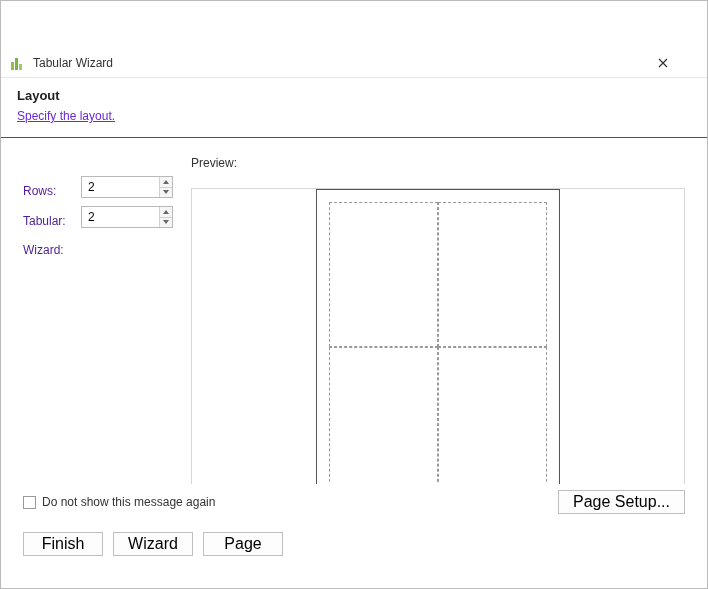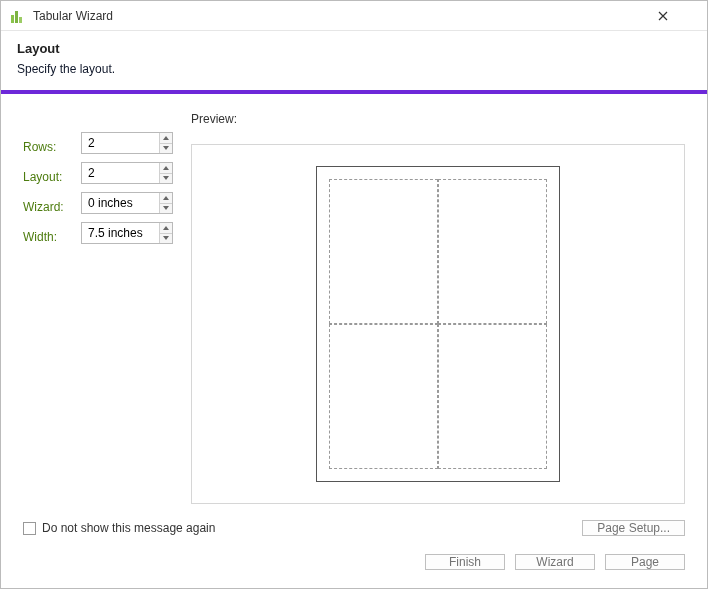--- a/index.html
+++ b/index.html
@@ -17,20 +17,21 @@
     display: flex;
     flex-direction: column;
     background: #fff;
   }
   .titlebar {
     height: 30px;
     display: flex;
     align-items: center;
     padding: 0 24px 0 10px;
     border-bottom: 1px solid #e6e6e6;
+    margin-top: 47px;
   }
   .titlebar .app-icon {
     width: 14px; height: 14px;
     margin-right: 8px;
     display: flex; align-items: flex-end; gap: 1px;
   }
   .titlebar .app-icon span {
     display: inline-block;
     width: 3px;
     background: #6db33f;
@@ -45,31 +46,32 @@
   }
   .titlebar .close {
     width: 40px; height: 28px;
     display: flex; align-items: center; justify-content: center;
     font-size: 14px;
     color: #333;
     cursor: default;
   }
   .header {
     padding: 10px 16px 14px 16px;
-    border-bottom: 4px solid #6d28d9;
+    border-bottom: 1px solid #6d28d9;
   }
   .header .htitle {
     font-size: 13px;
     font-weight: 600;
     color: #222;
     margin-bottom: 6px;
   }
   .header .hdesc {
     font-size: 12px;
-    color: #0f172a;
+    color: #6d28d9;
+    text-decoration: underline;
   }
   .body {
     flex: 1;
     display: flex;
     padding: 18px 22px 10px 22px;
     gap: 18px;
     overflow: hidden;
   }
   .controls {
     width: 150px;
@@ -77,21 +79,21 @@
   }
   .row {
     display: flex;
     align-items: center;
     margin-bottom: 8px;
     gap: 6px;
   }
   .row label {
     width: 52px;
     font-size: 12px;
-    color: #4d7c0f;
+    color: #4c1d95;
     margin-top: 7px;
   }
   .spinner {
     flex: 1;
     display: flex;
     height: 22px;
     border: 1px solid #b9b9b9;
   }
   .spinner input {
     border: none;
@@ -166,32 +168,32 @@
     gap: 6px;
   }
   .checkbox .box {
     width: 13px; height: 13px;
     border: 1px solid #999;
     background: #fff;
   }
   .options-row .spacer { flex: 1; }
   .footer {
     display: flex;
-    justify-content: flex-end;
+    justify-content: flex-start;
     gap: 10px;
-    padding: 14px 22px 18px 22px;
+    padding: 14px 22px 32px 22px;
   }
   .btn {
     min-width: 80px;
-    height: 16px;
+    height: 24px;
     border: 1px solid #bfbfbf;
     background: #fdfdfd;
-    font-size: 12px;
+    font-size: 16px;
     font-family: inherit;
-    color: #737373;
+    color: #000000;
     padding: 0 14px;
     cursor: default;
     display: inline-flex;
     align-items: center;
     justify-content: center;
   }
   .btn.wide { min-width: 100px; }
 </style>
 </head>
 <body>
@@ -234,75 +236,42 @@
             <div class="arrow">
                 <svg viewBox="0 0 6 4">
                   <path d="M0 0 L3 4 L6 0 Z" fill="#666"></path>
                 </svg>
               </div>
           </div>
         </div>
       </div>
 
       <div class="row">
-        <label>Layout:</label>
+        <label>Tabular:</label>
         <div class="spinner">
           <input type="text" value="2" style="">
           <div class="arrows">
             <div class="arrow">
                 <svg viewBox="0 0 6 4">
                   <path d="M0 4 L3 0 L6 4 Z" fill="#666"></path>
                 </svg>
               </div>
             <div class="arrow">
                 <svg viewBox="0 0 6 4">
                   <path d="M0 0 L3 4 L6 0 Z" fill="#666"></path>
                 </svg>
               </div>
           </div>
         </div>
       </div>
 
       <div class="row">
         <label>Wizard:</label>
-        <div class="spinner">
-          <input type="text" value="0 inches" style="">
-          <div class="arrows">
-            <div class="arrow">
-                <svg viewBox="0 0 6 4">
-                  <path d="M0 4 L3 0 L6 4 Z" fill="#666"></path>
-                </svg>
-              </div>
-            <div class="arrow">
-                <svg viewBox="0 0 6 4">
-                  <path d="M0 0 L3 4 L6 0 Z" fill="#666"></path>
-                </svg>
-              </div>
-          </div>
-        </div>
       </div>
 
-      <div class="row">
-        <label>Width:</label>
-        <div class="spinner">
-          <input type="text" value="7.5 inches" style="">
-          <div class="arrows">
-            <div class="arrow">
-                <svg viewBox="0 0 6 4">
-                  <path d="M0 4 L3 0 L6 4 Z" fill="#666"></path>
-                </svg>
-              </div>
-            <div class="arrow">
-                <svg viewBox="0 0 6 4">
-                  <path d="M0 0 L3 4 L6 0 Z" fill="#666"></path>
-                </svg>
-              </div>
-          </div>
-        </div>
-      </div>
 
     </div>
 
     <div class="preview-col">
       <div class="preview-label">Preview:</div>
       <div class="preview-box">
         <div class="page">
           <div class="margins">
             <div class="cell c1"></div>
             <div class="cell c2"></div>

